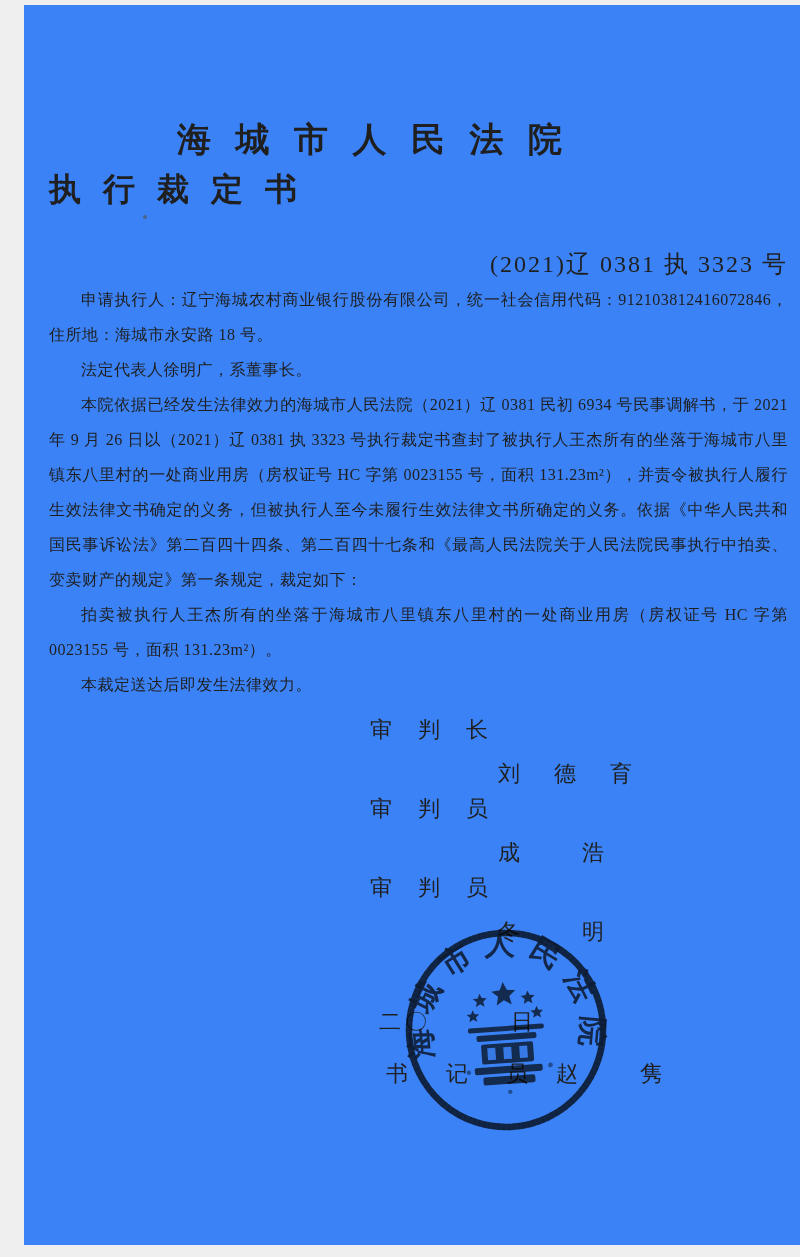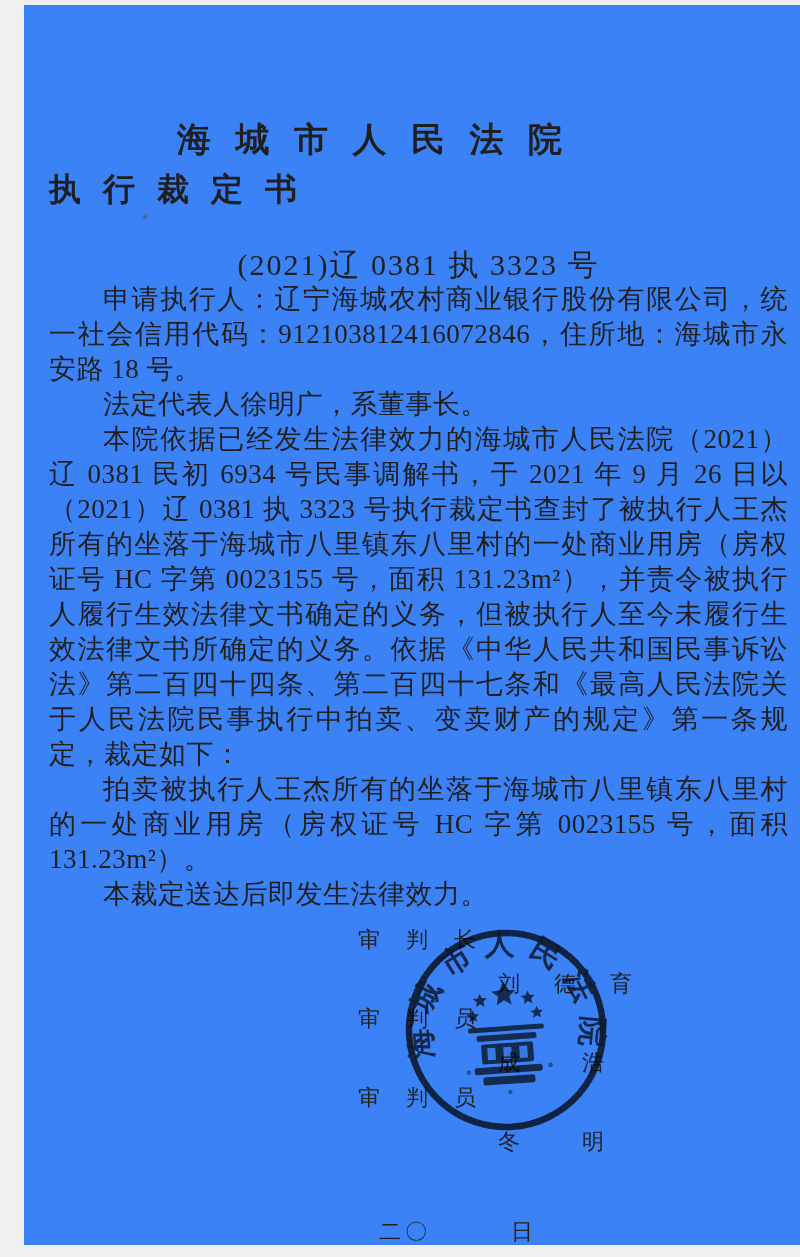--- a/index.html
+++ b/index.html
@@ -39,41 +39,41 @@
   }
   .stray-dot {
     position: absolute;
     left: 119px; top: 210px;
     width: 4px; height: 4px;
     border-radius: 50%;
     background: #555;
     opacity: .65;
   }
   .case-number {
-    text-align: center;
-    font-size: 30px;
+    text-align: right;
+    font-size: 24px;
     line-height: 35px;
     margin-top: 37px;
     letter-spacing: 2px;
   }
   .para {
-    font-size: 27px;
+    font-size: 16px;
     line-height: 35px;
     text-align: justify;
     text-indent: 2em;
     margin: 0;
     letter-spacing: 0.5px;
   }
   .sig-block {
     margin: 10px 150px 0 auto;
     width: max-content;
   }
   .sig-row {
     display: flex;
-    gap: 20px;
+    gap: 8px;
     font-size: 22px;
     line-height: 35px;
   }
   .sig-role { letter-spacing: 2px; white-space: pre; }
   .sig-name { letter-spacing: 6px; white-space: pre; margin-top: 44px; }
   .date-row {
     display: flex;
     margin: 55px 0 0 330px;
     font-size: 22px;
     line-height: 35px;

